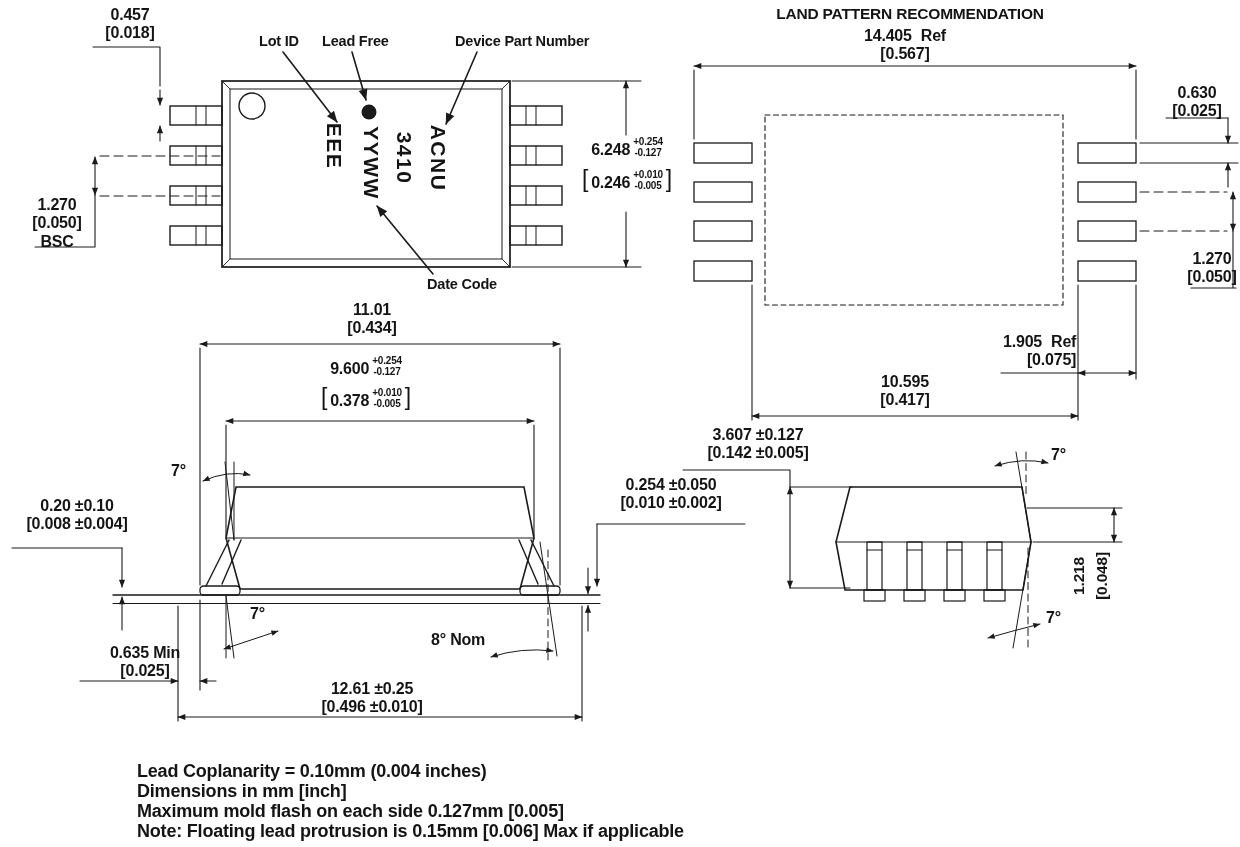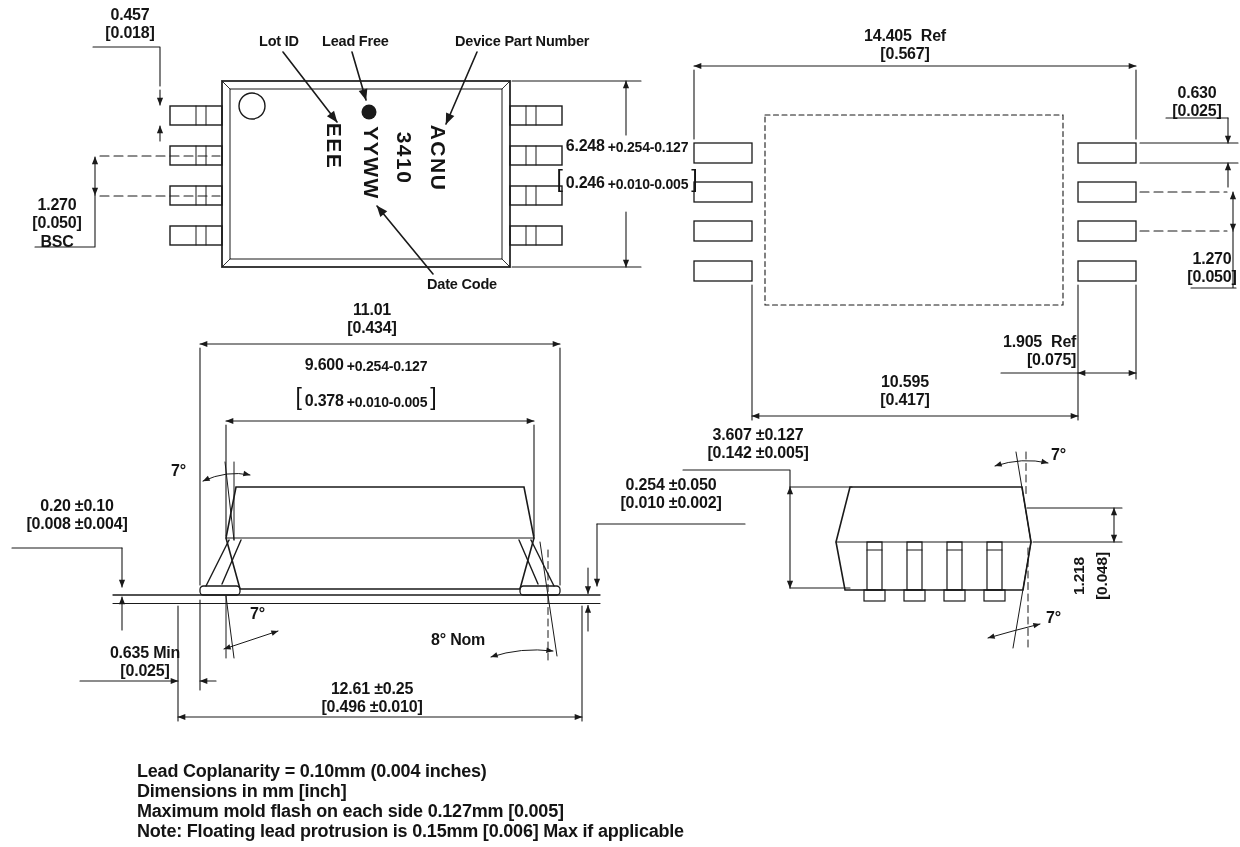--- a/index.html
+++ b/index.html
@@ -8,21 +8,21 @@
   .sheet{position:relative;width:1240px;height:847px;background:#ffffff;overflow:hidden}
   svg.art{position:absolute;left:0;top:0}
   .t{position:absolute;font-weight:700;color:#141414;white-space:nowrap;letter-spacing:-0.2px}
   .dim{font-size:16px;line-height:1.15;text-align:center}
   .cx{transform:translateX(-50%)}
   .callout{font-size:14.5px}
   .title{font-size:15.5px}
   .mark{font-size:21px;letter-spacing:1.5px;transform:translate(-50%,-50%) rotate(90deg)}
   .rot{font-size:15.5px;transform:translate(-50%,-50%) rotate(-90deg)}
   .stack{display:flex;align-items:flex-end;gap:3px;font-size:16px}
-  .tolcol{display:flex;flex-direction:row;font-size:14px;line-height:1.08;text-align:center;font-weight:700}
+  .tolcol{display:flex;flex-direction:column;font-size:10px;line-height:1.08;text-align:center;font-weight:700}
   .br{font-size:23px;font-weight:400;align-self:center;line-height:1;padding-bottom:1px}
   .sfx{margin-left:9px}
   .notes{font-size:18px;line-height:20px;text-align:left}
   .lblock{text-align:right}
 </style>
 </head>
 <body>
 
 <div class="sheet">
 
@@ -245,20 +245,21 @@
 <div class="t stack cx" style="left:627px;top:168px">
   <span class="br">[</span>
   <span>0.246</span>
   <span class="tolcol">
     <span>+0.010</span>
     <span>-0.005</span>
   </span>
   <span class="br">]</span>
 </div>
 
+<div class="t title cx" style="left:910px;top:5px">LAND PATTERN RECOMMENDATION</div>
 <div class="t dim cx" style="left:905px;top:27px">
   <div><span>14.405</span><span class="sfx">Ref</span></div>
   <div>[0.567]</div>
 </div>
 <div class="t dim cx" style="left:1197px;top:84px">
   <div>0.630</div>
   <div>[0.025]</div>
 </div>
 <div class="t dim cx" style="left:1212px;top:250px">
   <div>1.270</div>

